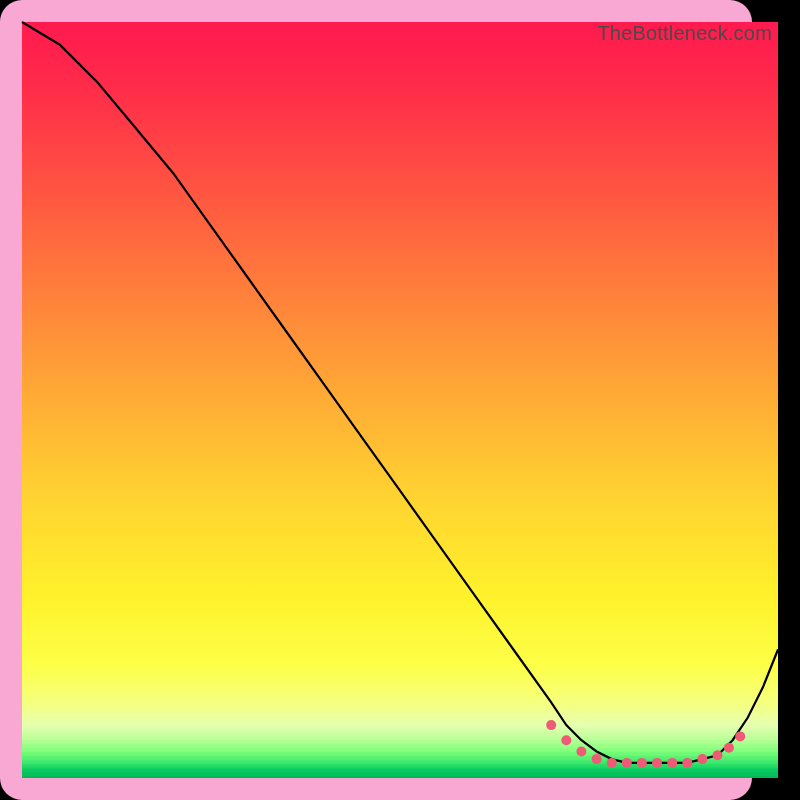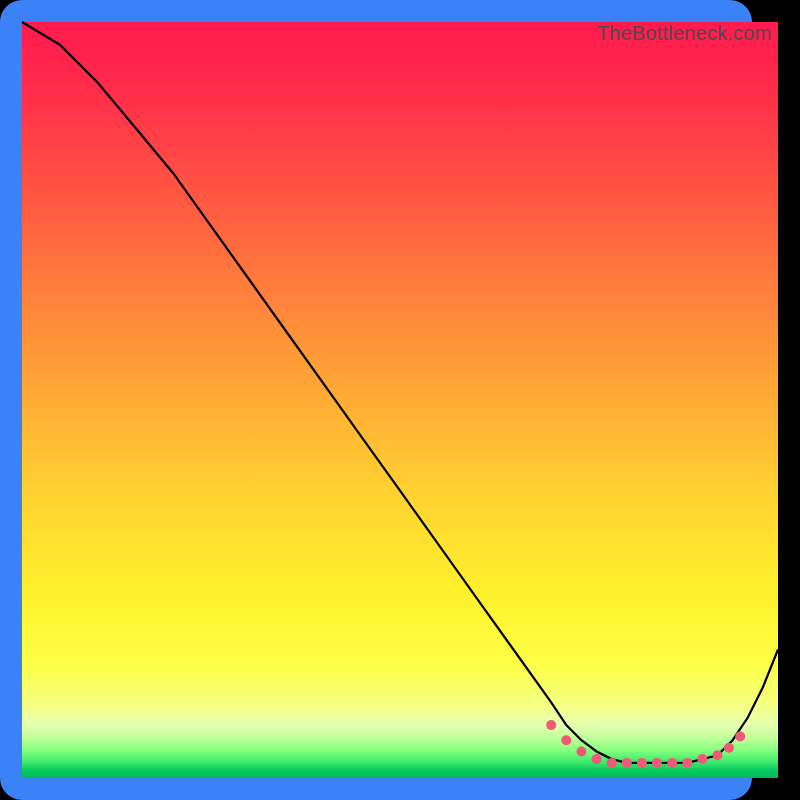--- a/index.html
+++ b/index.html
@@ -8,21 +8,21 @@
     width: 800px;
     height: 800px;
     background: #000;
     overflow: hidden;
     font-family: Arial, Helvetica, sans-serif;
   }
   .frame {
     position: relative;
     width: 752px;
     height: 800px;
-    background: #3b82f6;
+    background: #f9a8d4;
     border-radius: 22px;
   }
   .plot {
     position: absolute;
     left: 22px;
     top: 22px;
     width: 756px;
     height: 756px;
     
     background: #ffffff;

